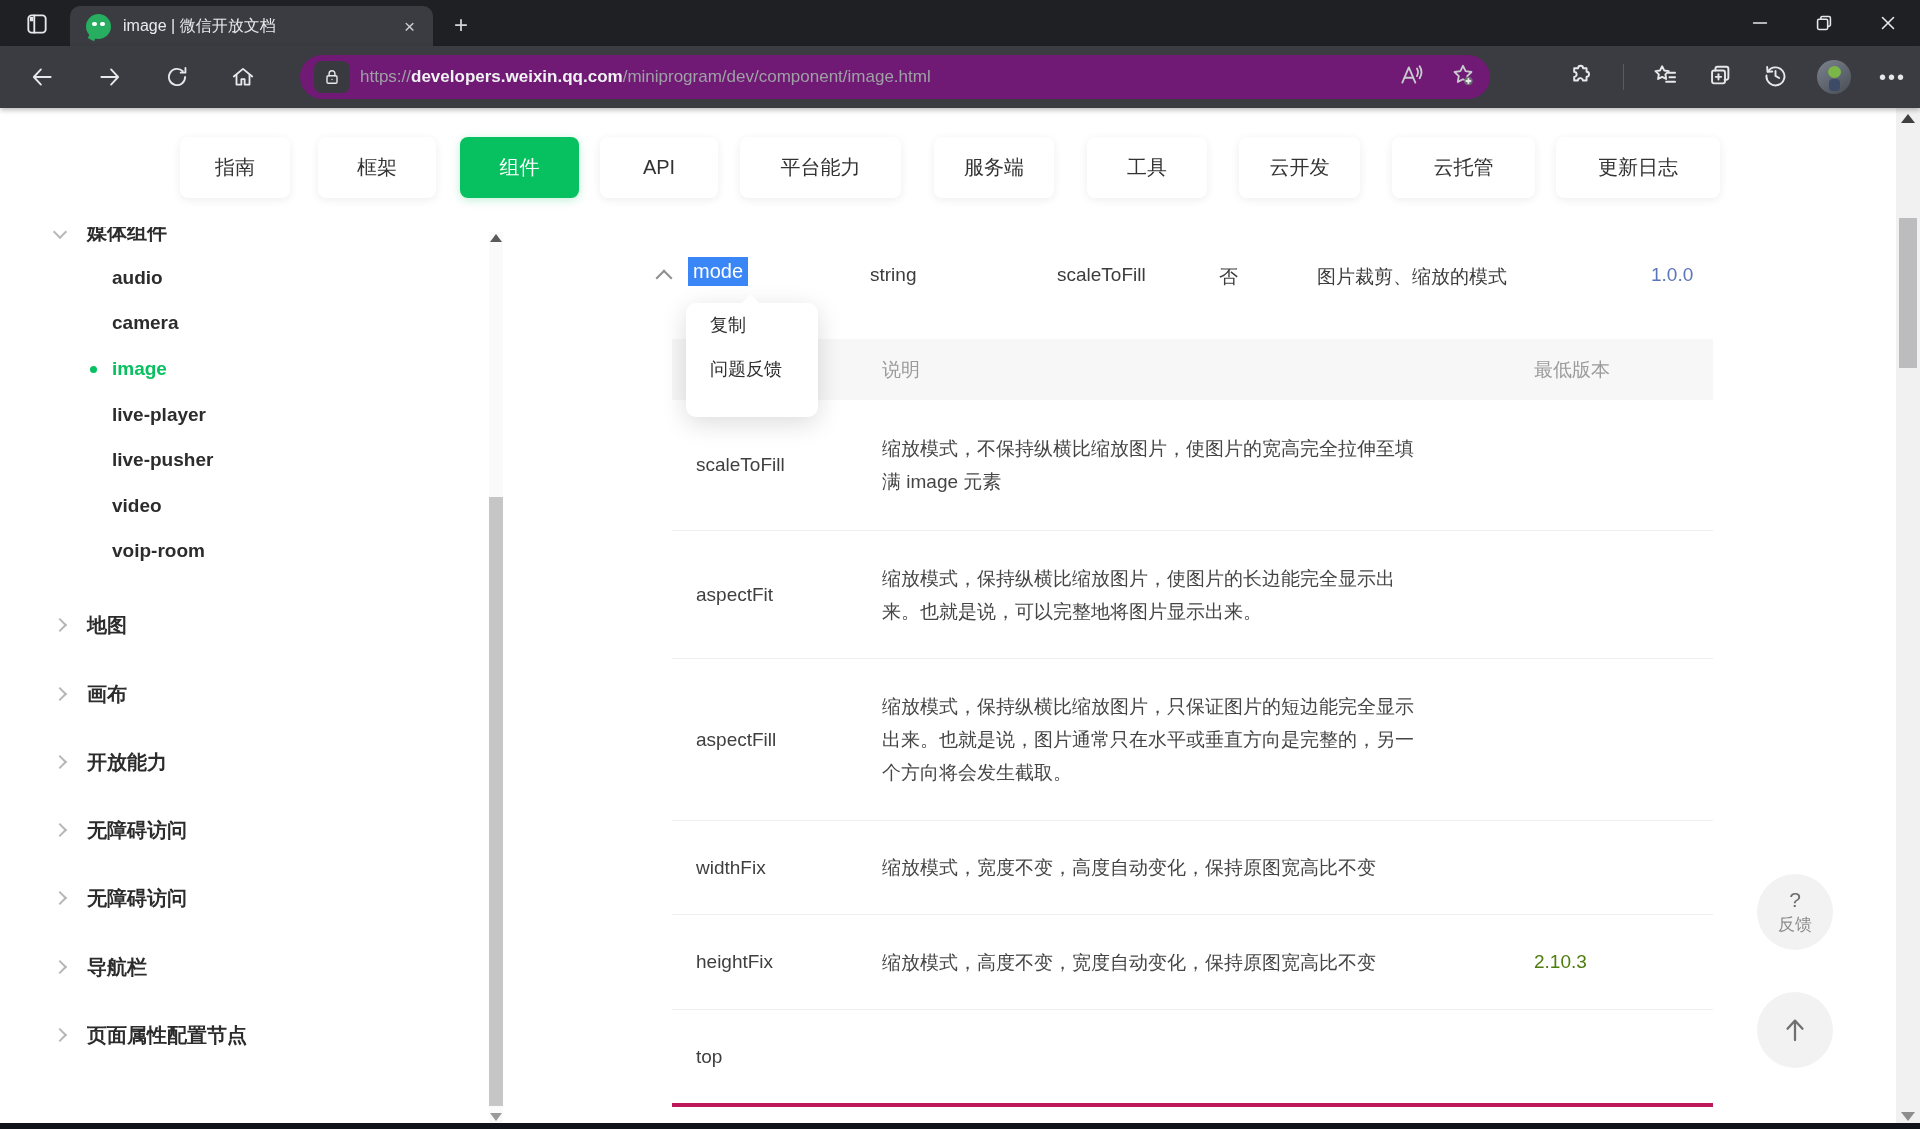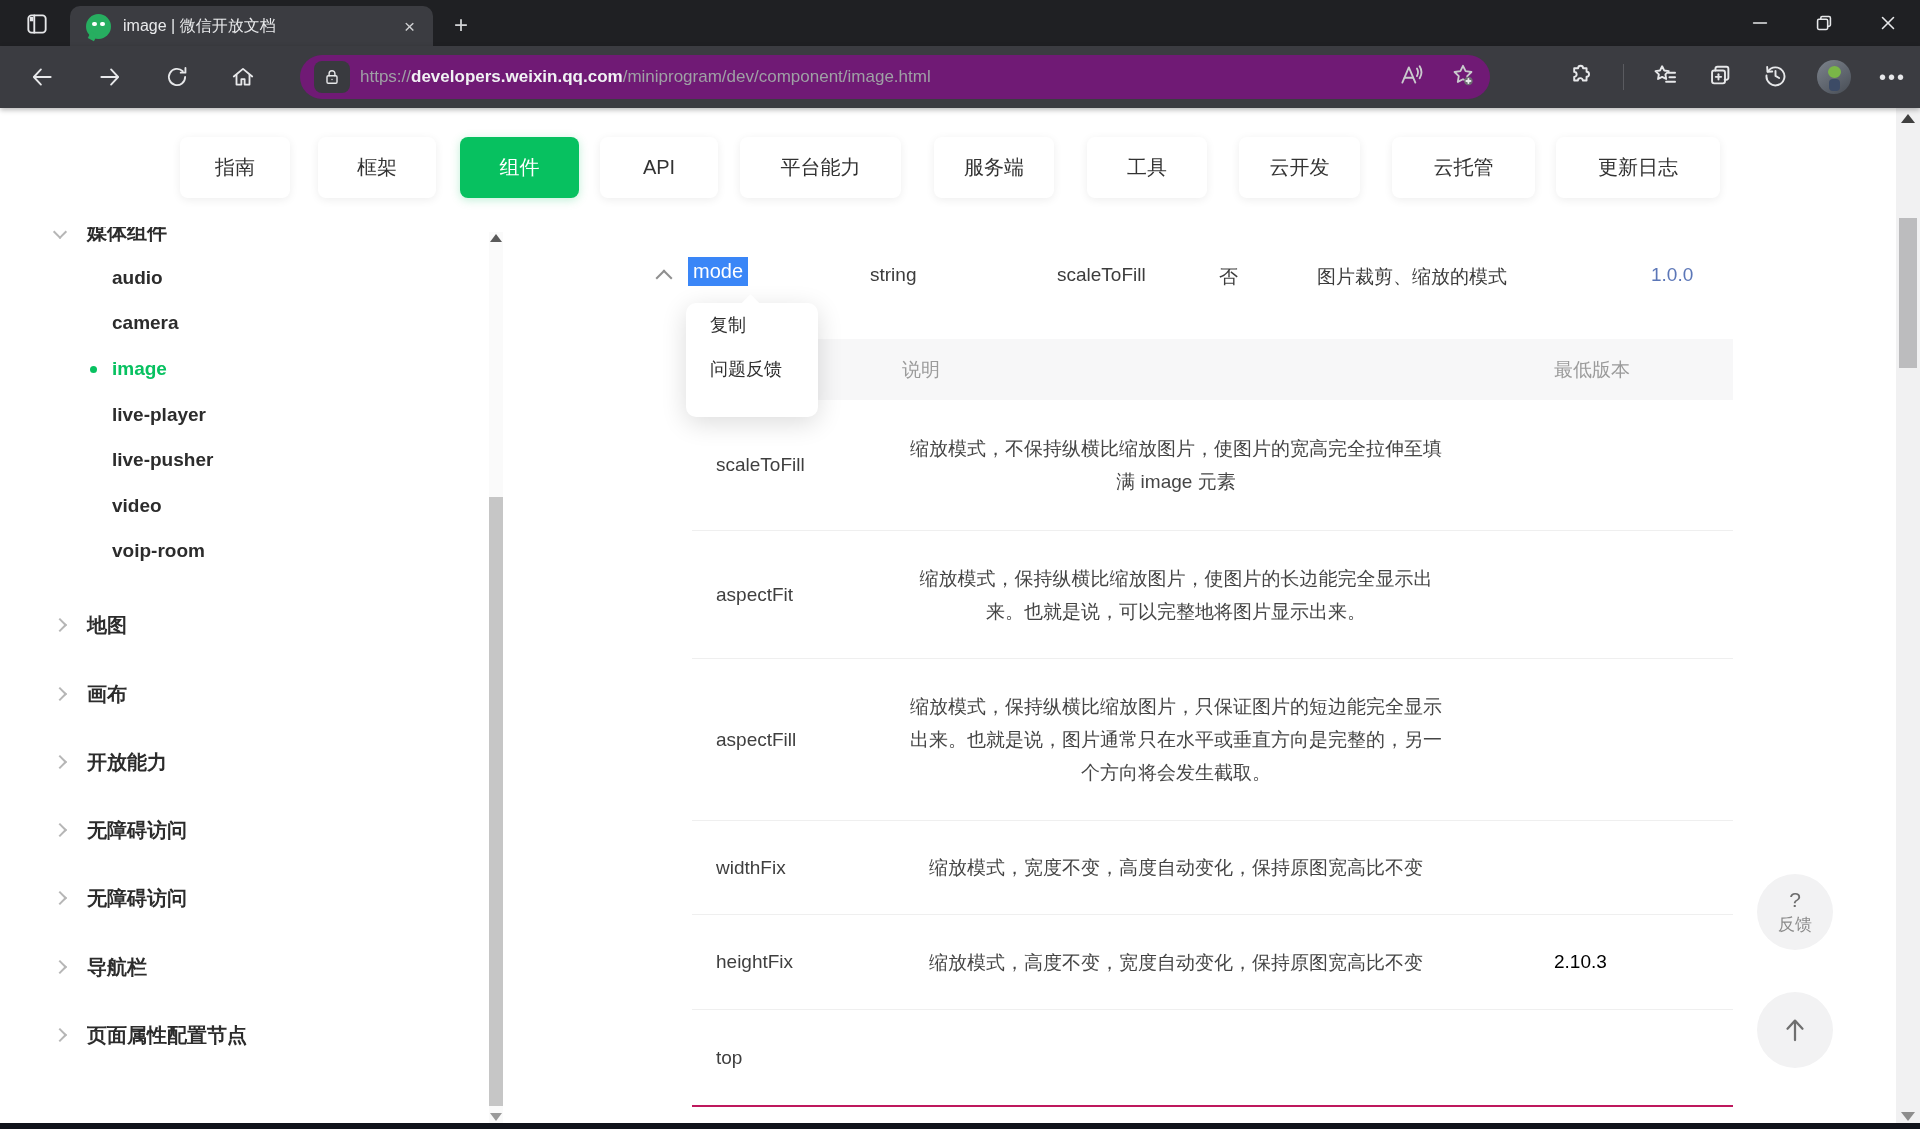--- a/index.html
+++ b/index.html
@@ -62,28 +62,28 @@
   .row-chev { width:12px; height:12px; border-right:2px solid #8f8f8f; border-bottom:2px solid #8f8f8f; transform:rotate(-135deg); position:absolute; left:658px; top:272px; }
   .prop { position:absolute; font-size:19px; color:#3c3c3c; white-space:nowrap; }
   .prop.sel { background:#3a86f7; color:#ffffff; padding:3px 5px; font-size:20px; }
   .prop.ver { color:#5b76b7; }
 
   .ctxmenu { position:absolute; left:686px; top:303px; width:132px; height:114px; background:#ffffff; border-radius:10px; box-shadow:0 6px 26px rgba(0,0,0,0.14); z-index:30; }
   .ctxmenu .notch { position:absolute; left:58px; top:-6px; width:13px; height:13px; background:#ffffff; transform:rotate(45deg); }
   .ctxmenu .item { height:44px; display:flex; align-items:center; padding-left:24px; font-size:18px; color:#2f2f2f; white-space:nowrap; }
   .ctxmenu .item:first-child { margin-top:11px; }
 
-  .vtable { position:absolute; left:692px; top:339px; width:1041px; z-index:2;text-align:center; }
+  .vtable { position:absolute; left:672px; top:339px; width:1041px; z-index:2; }
   .vhead { height:61px; background:#f7f7f8; position:relative; display:flex; align-items:center; }
   .vhead .h-desc { position:absolute; left:210px; font-size:19px; color:#9b9b9b; }
   .vhead .h-ver { position:absolute; left:862px; font-size:19px; color:#9b9b9b; }
   .vrow { position:relative; border-bottom:1px solid #efefef; display:flex; align-items:center; }
   .vrow .c1 { position:absolute; left:24px; font-size:19px; color:#3f3f3f; white-space:nowrap; }
   .vrow .c2 { position:absolute; left:210px; width:548px; font-size:19px; line-height:33px; color:#454545; }
-  .vrow .c3 { position:absolute; left:862px; font-size:19px; color:#000000; white-space:nowrap; }
+  .vrow .c3 { position:absolute; left:862px; font-size:19px; color:#4d7c0f; white-space:nowrap; }
 
   
   .fab { position:absolute; left:1757px; width:76px; height:76px; border-radius:50%; background:#f2f2f3; display:flex; flex-direction:column; align-items:center; justify-content:center; z-index:10; }
   .fab.q { top:874px; }
   .fab.up { top:992px; }
   .fab .qmark { font-size:21px; color:#6d6d6d; line-height:1.1; }
   .fab .lbl { font-size:17px; color:#8b8b8b; margin-top:2px; }
 
   
   .main-scroll { position:absolute; left:1896px; top:108px; width:24px; height:1021px; background:#f1f1f2; z-index:25; }
@@ -351,21 +351,21 @@
     <div class="vrow" style="height:94px;">
       <span class="c1">widthFix</span>
       <span class="c2">缩放模式，宽度不变，高度自动变化，保持原图宽高比不变</span>
       <span class="c3"></span>
     </div>
     <div class="vrow" style="height:95px;">
       <span class="c1">heightFix</span>
       <span class="c2">缩放模式，高度不变，宽度自动变化，保持原图宽高比不变</span>
       <span class="c3">2.10.3</span>
     </div>
-    <div class="vrow" style="height:97px; border-bottom:2px solid #be185d;">
+    <div class="vrow" style="height:97px; border-bottom:4px solid #be185d;">
       <span class="c1">top</span>
       <span class="c3"></span>
     </div>
   </div>
 
   <div class="fab q">
     <span class="qmark">?</span>
     <span class="lbl">反馈</span>
   </div>
   <div class="fab up">

